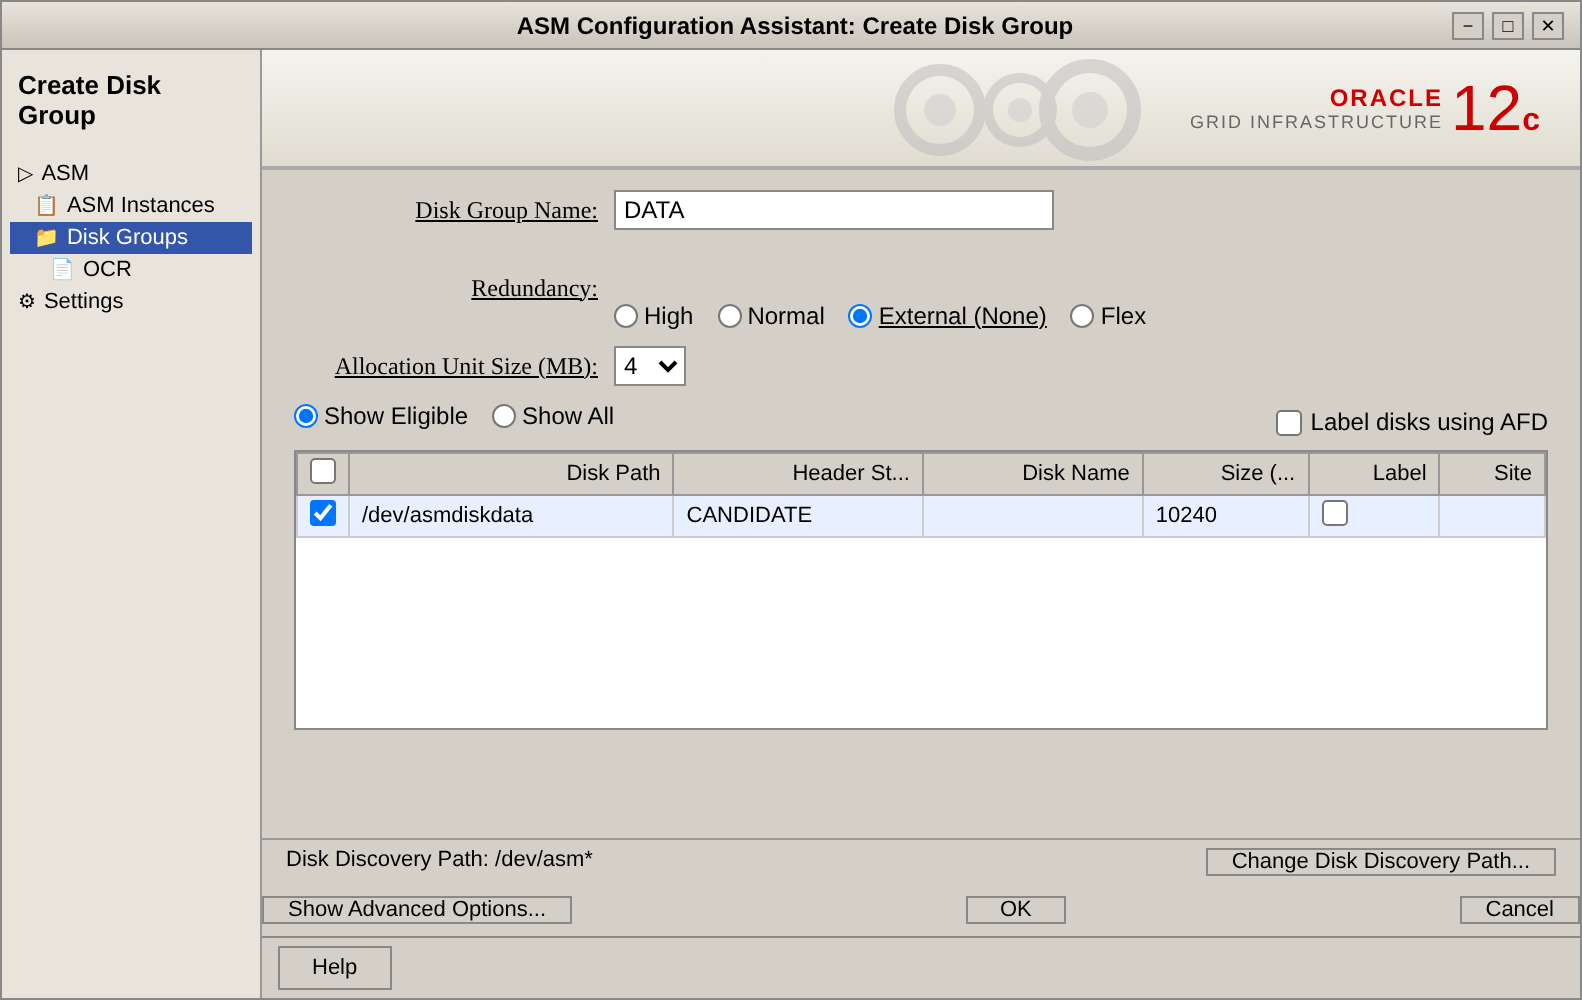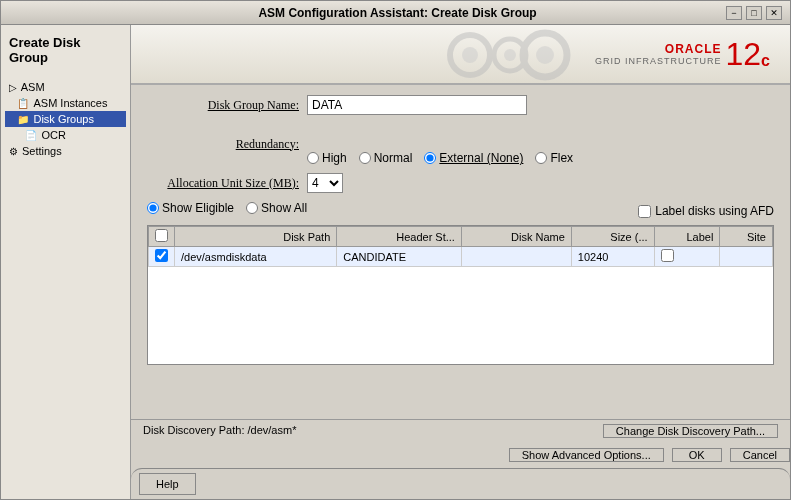--- a/index.html
+++ b/index.html
@@ -263,21 +263,21 @@
       display: flex;
       align-items: flex-start;
       justify-content: space-between;
       background: #d4d0c8;
       font-size: 11px;
     }
 
     .button-row {
       display: flex;
       align-items: center;
-      justify-content: flex-end;
+      justify-content: space-between;
       gap: 8px;
       padding: 6px 0;
       background: #d4d0c8;
     }
 
     .btn {
       height: 14px;
       padding: 0 12px;
       background: #d4d0c8;
       border: 1px solid #888;
@@ -288,21 +288,20 @@
       justify-content: center;
       min-width: 50px;
     }
 
     .help-bar {
       border-top: 1px solid #888;
       padding: 4px 8px;
       background: #d4d0c8;
       display: flex;
       align-items: center;
-      border-radius: 11px;
     }
 
     .help-btn {
       height: 22px;
       padding: 0 16px;
       background: #d4d0c8;
       border: 1px solid #888;
       font-size: 11px;
       cursor: pointer;
     }

